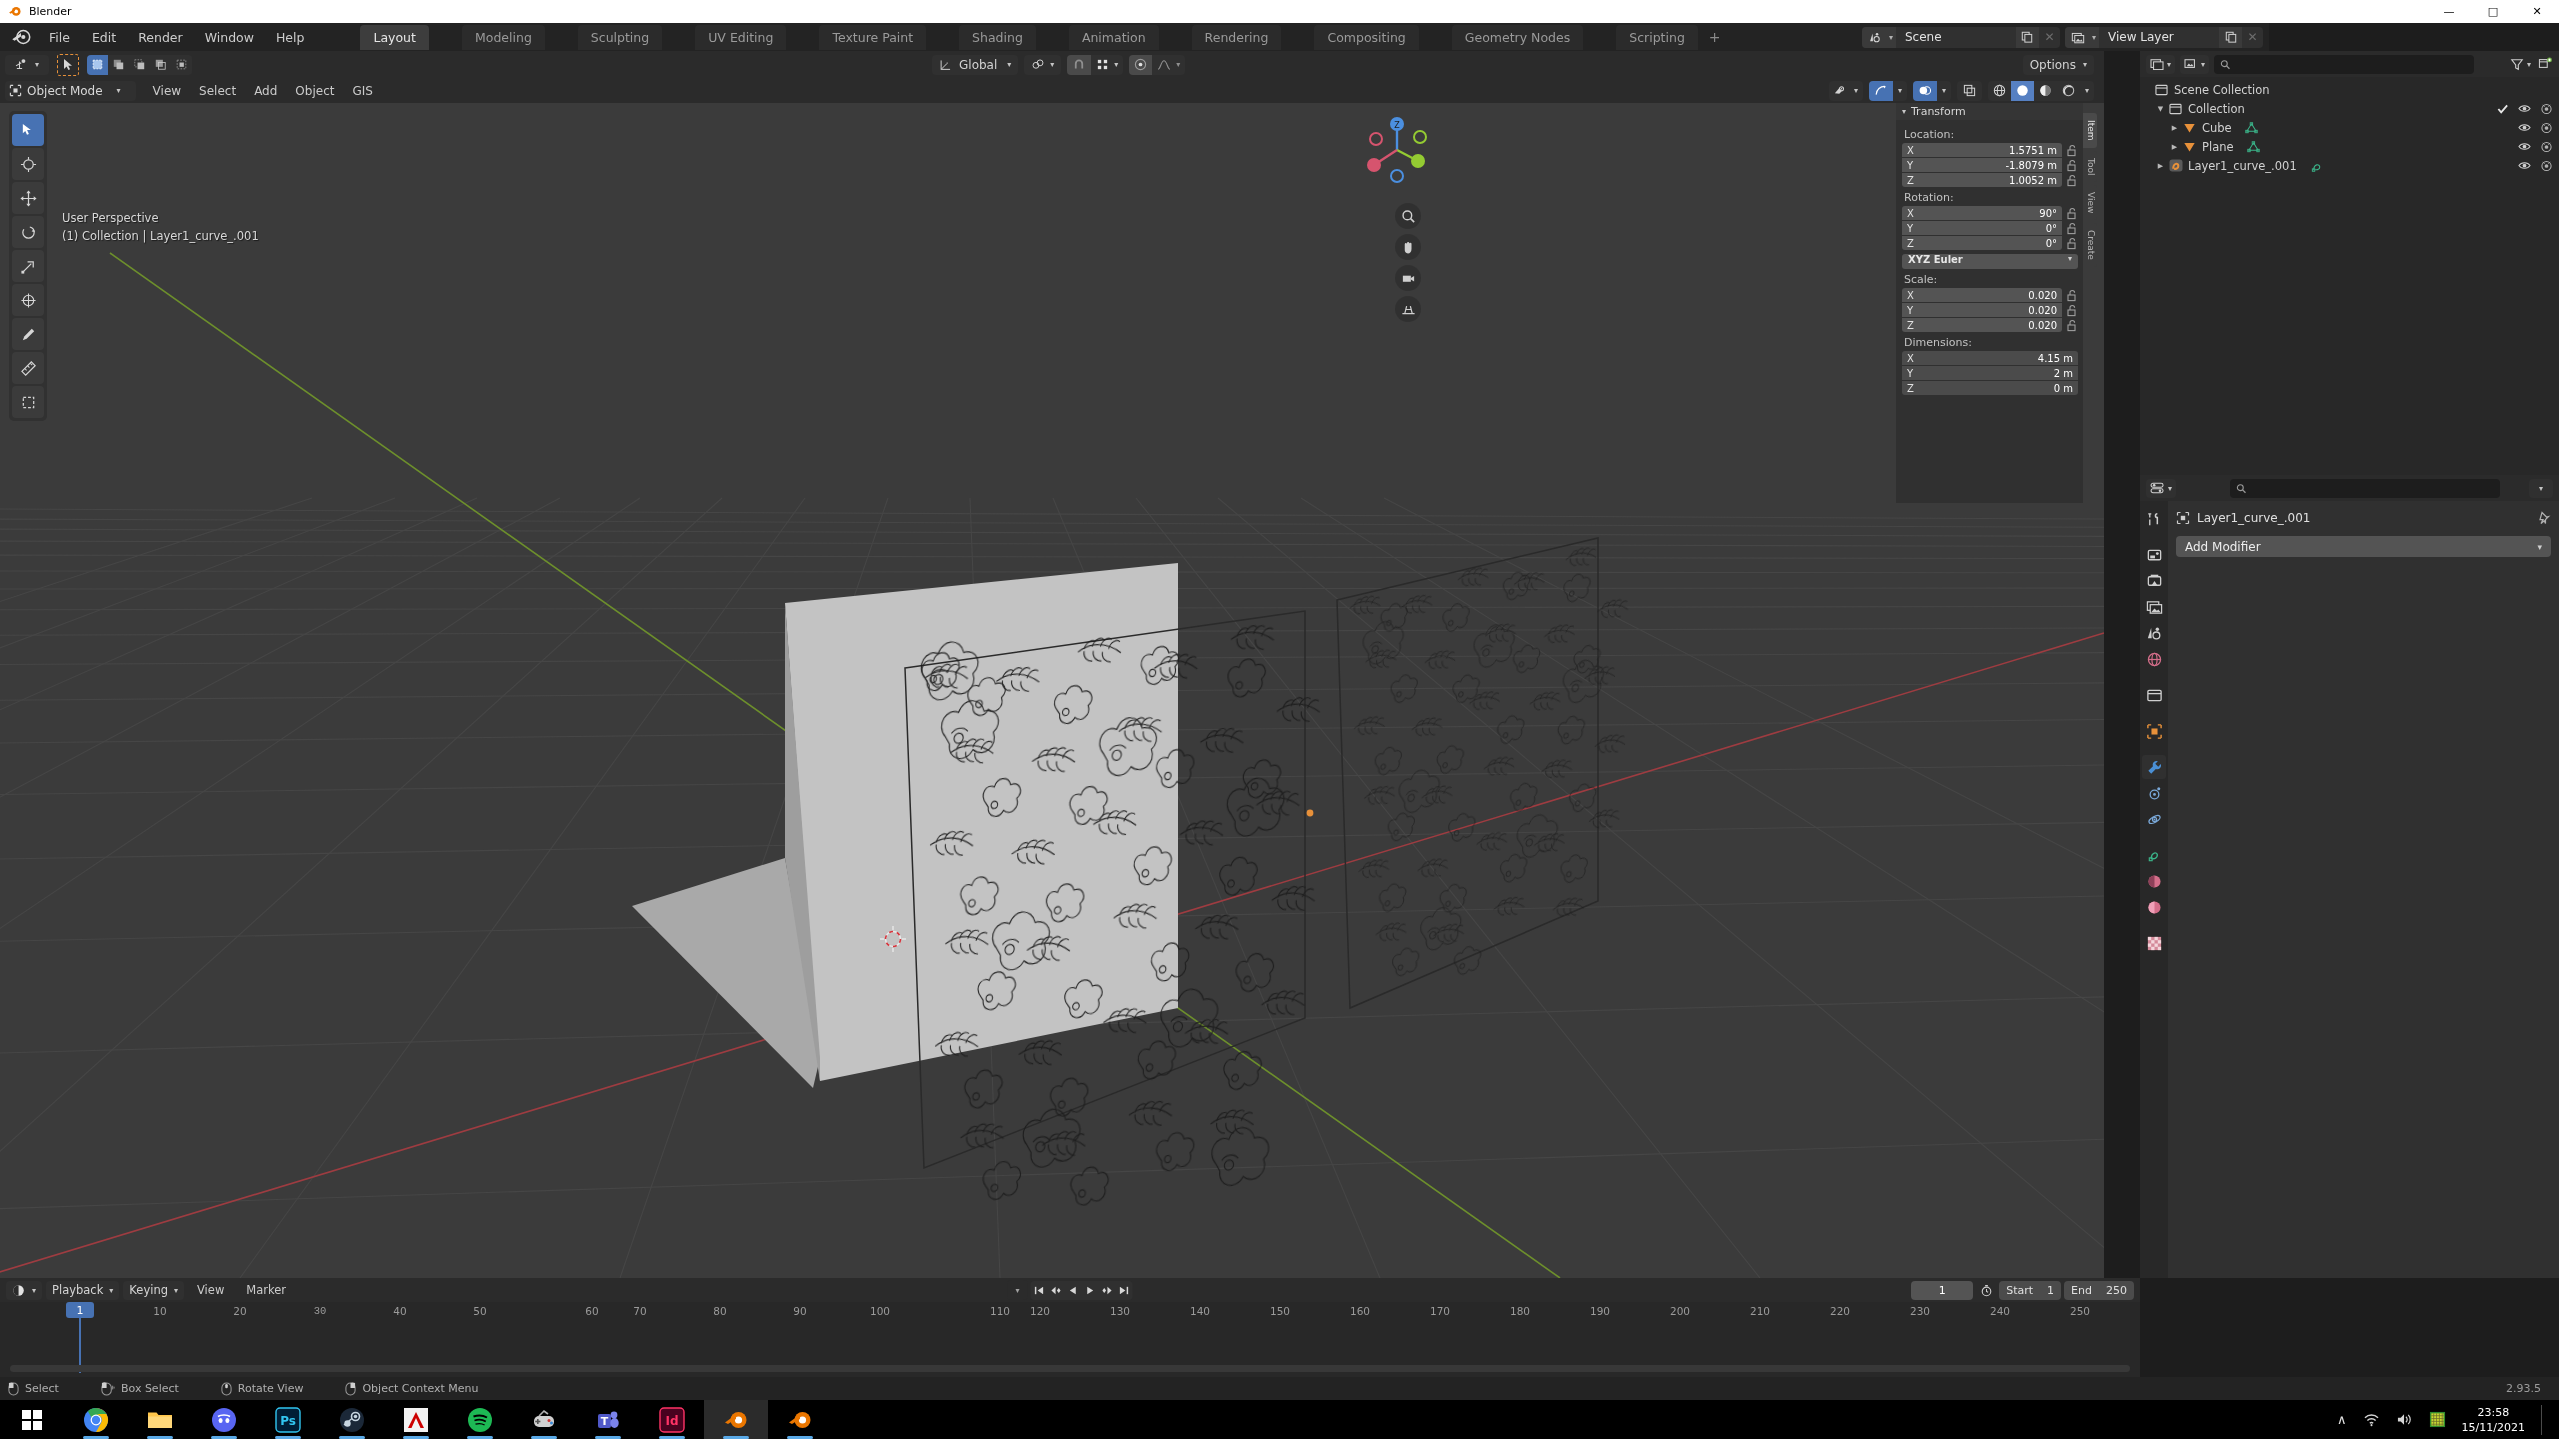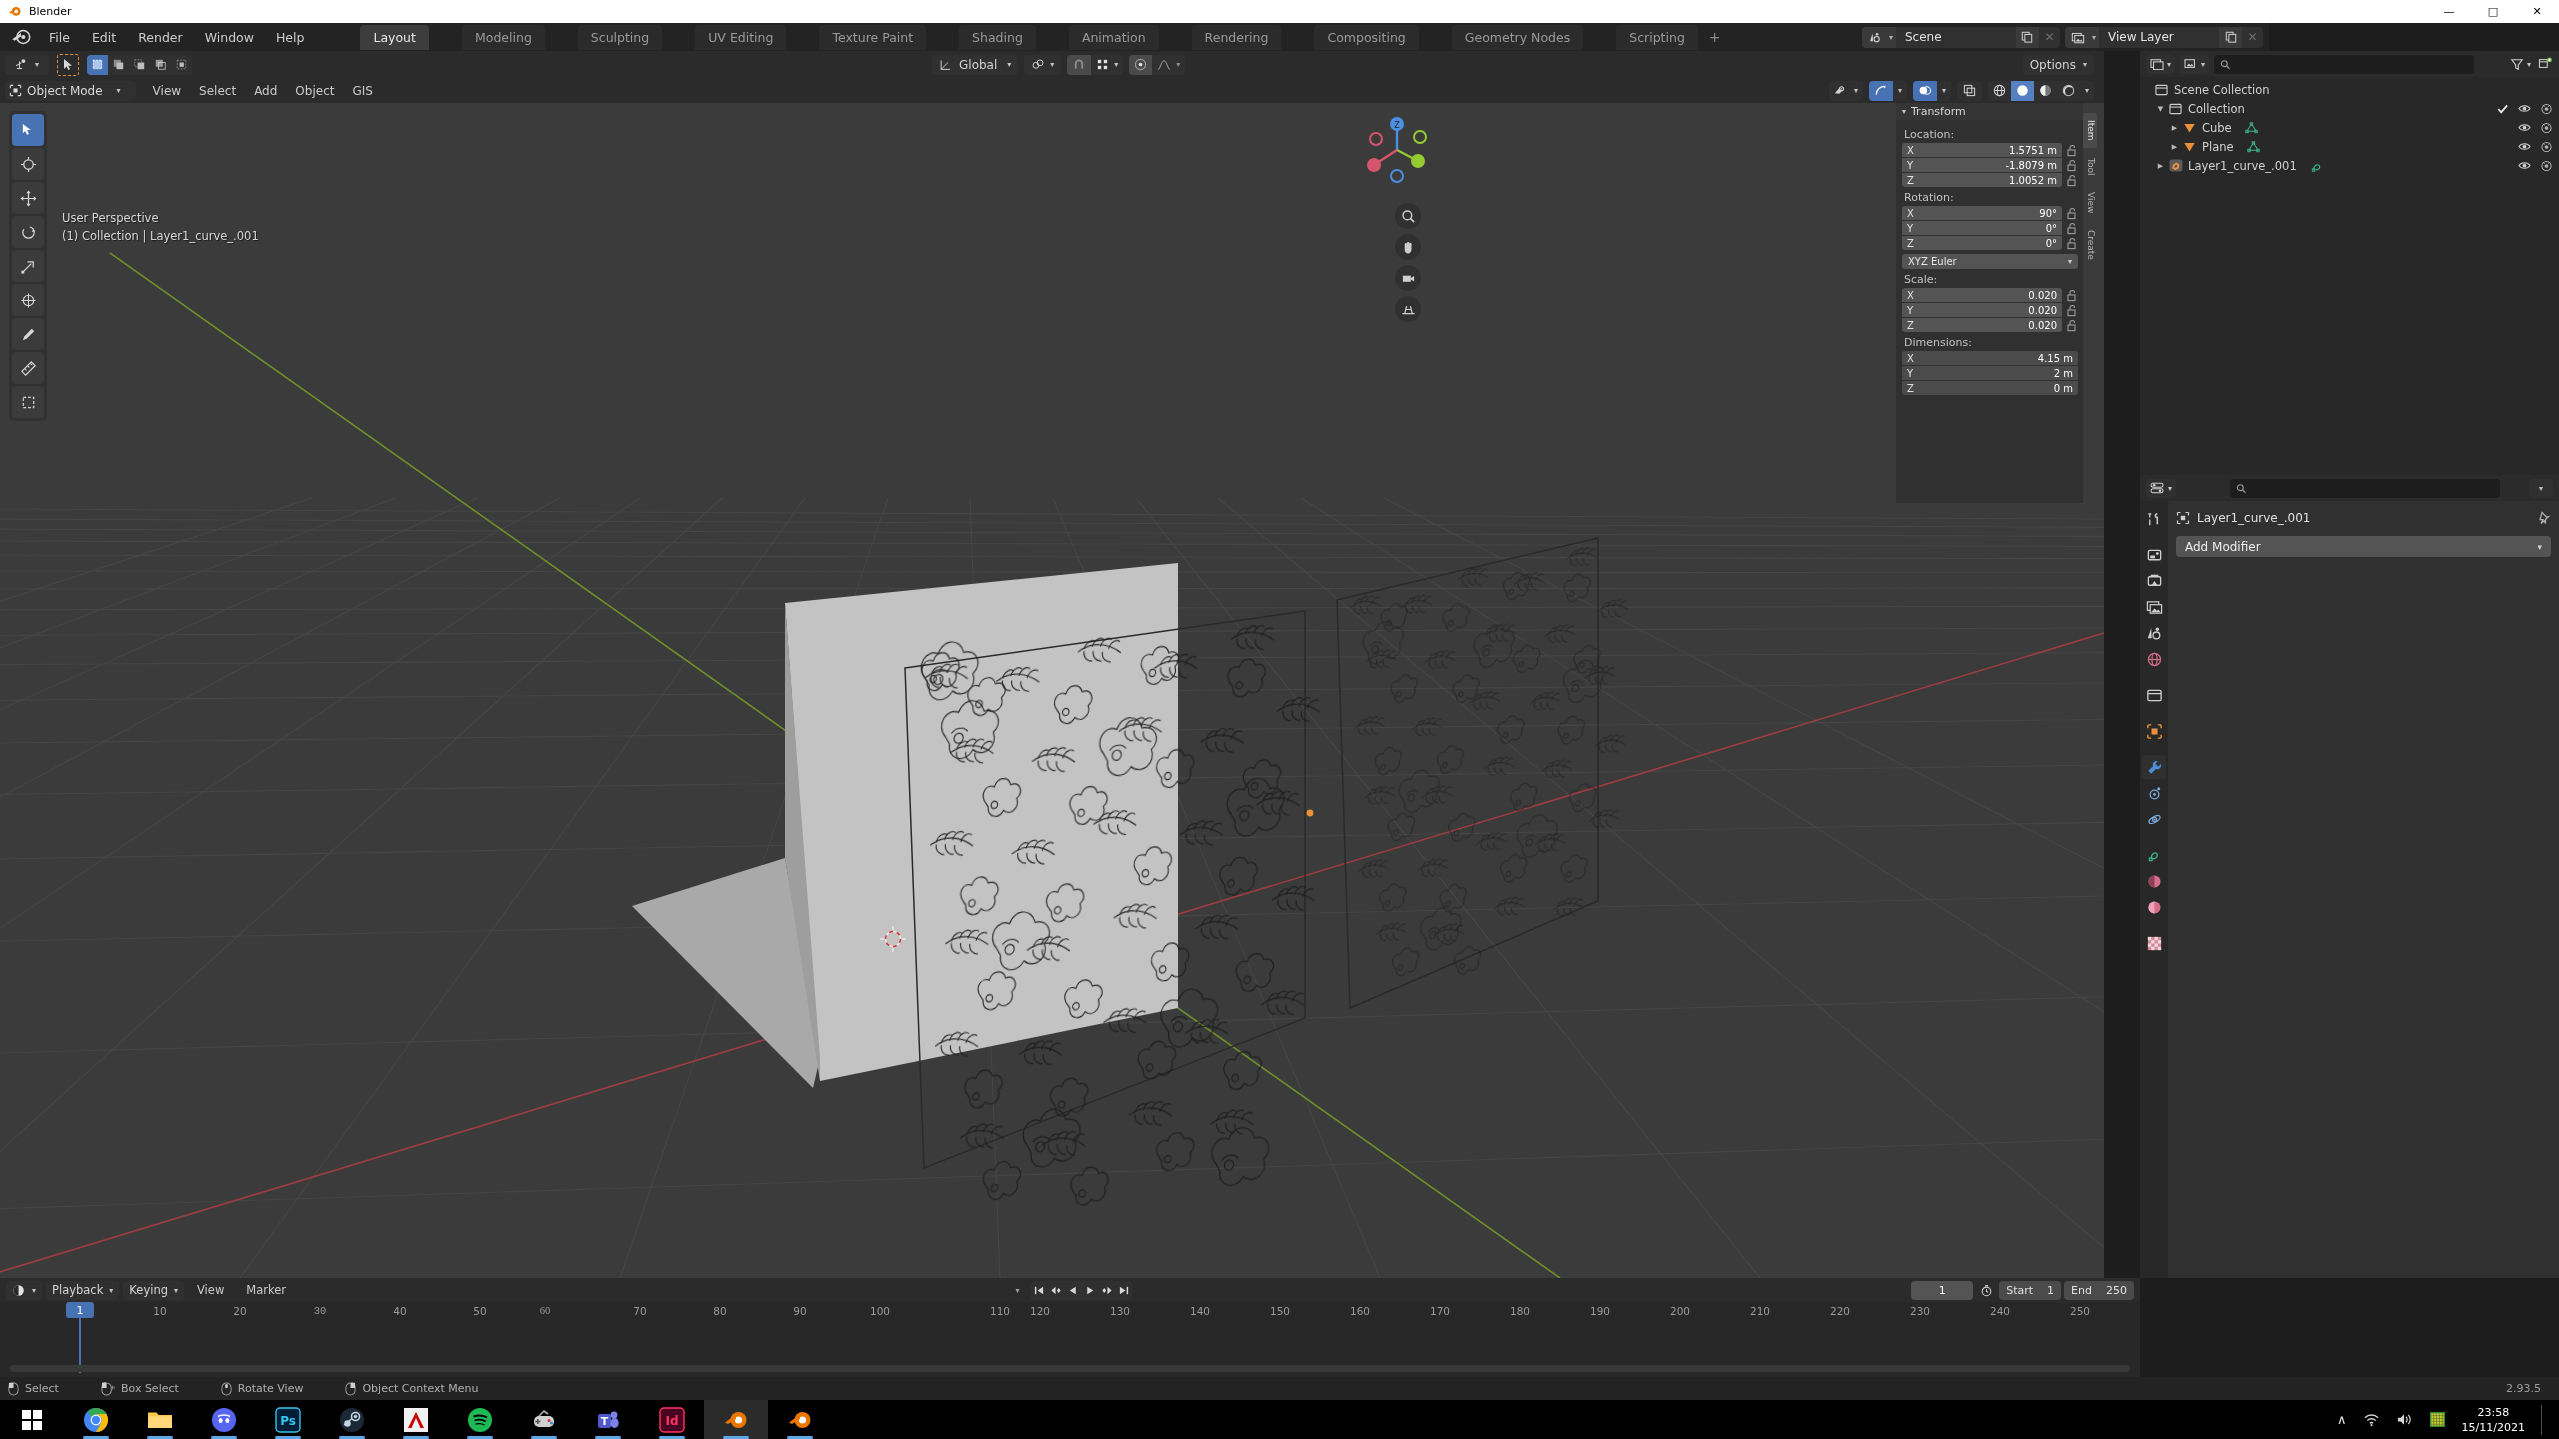--- a/index.html
+++ b/index.html
@@ -102,21 +102,21 @@
     display:flex; align-items:center; padding:0 5px; position:relative; }
   .np-field.dim { background:#4b4b4b; }
   .np-field .ax { font-size:10px; color:#e2e2e2; }
   .np-field .val { margin-left:auto; font-size:10px; color:#ffffff; }
   .np-lock { width:12px; height:13px; flex:none; }
   .np-rows.grp .np-field:first-child {}
   .np-rows.grp > .np-row:nth-child(1) .np-field { border-radius:3px 3px 0 0; }
   .np-rows.grp > .np-row:nth-child(2) .np-field { border-radius:0; }
   .np-rows.grp > .np-row:nth-child(3) .np-field { border-radius:0 0 3px 3px; }
   .np-select { height:15px; background:#545454; border-radius:3px; display:flex;
-    align-items:center; padding:0 6px; margin-top:4px; }
+    align-items:flex-start; padding:0 6px; margin-top:4px;font-weight:bold; }
   .np-select span { font-size:10px; color:#e6e6e6; }
   .np-select .chev { margin-left:auto; color:#cfcfcf; font-size:8px; }
 
   
   .np-tabs { position:absolute; left:2083px; top:103px; width:16px; height:200px;
     display:flex; flex-direction:column; gap:3px; padding-top:10px; }
   .np-tab { width:14px; background:#3b3b3b; border-radius:0 3px 3px 0;
     writing-mode:vertical-rl; font-size:9px; color:#b4b4b4; padding:7px 1px;
     text-align:center; }
   .np-tab.active { background:#4a4a4a; color:#e8e8e8; }
@@ -1362,21 +1362,21 @@
         </div>
       </div>
     </div>
 
     <div class="tl-ruler" id="tlruler">
         <div class="tl-tick" style="left: 160px;">10</div>
         <div class="tl-tick" style="left: 240px;">20</div>
         <div class="tl-tick" style="left: 320px; font-family: Liberation Mono, monospace;">30</div>
         <div class="tl-tick" style="left: 400px;">40</div>
         <div class="tl-tick" style="left: 480px;">50</div>
-        <div class="tl-tick" style="left: 545px; font-family: Liberation Serif, serif;">60</div>
+        <div class="tl-tick" style="left: 592px;">60</div>
         <div class="tl-tick" style="left: 640px;">70</div>
         <div class="tl-tick" style="left: 720px;">80</div>
         <div class="tl-tick" style="left: 800px;">90</div>
         <div class="tl-tick" style="left: 880px;">100</div>
         <div class="tl-tick" style="left: 960px; margin-left: 40px;">110</div>
         <div class="tl-tick" style="left: 1040px;">120</div>
         <div class="tl-tick" style="left: 1120px;">130</div>
         <div class="tl-tick" style="left: 1200px;">140</div>
         <div class="tl-tick" style="left: 1280px;">150</div>
         <div class="tl-tick" style="left: 1360px;">160</div>

